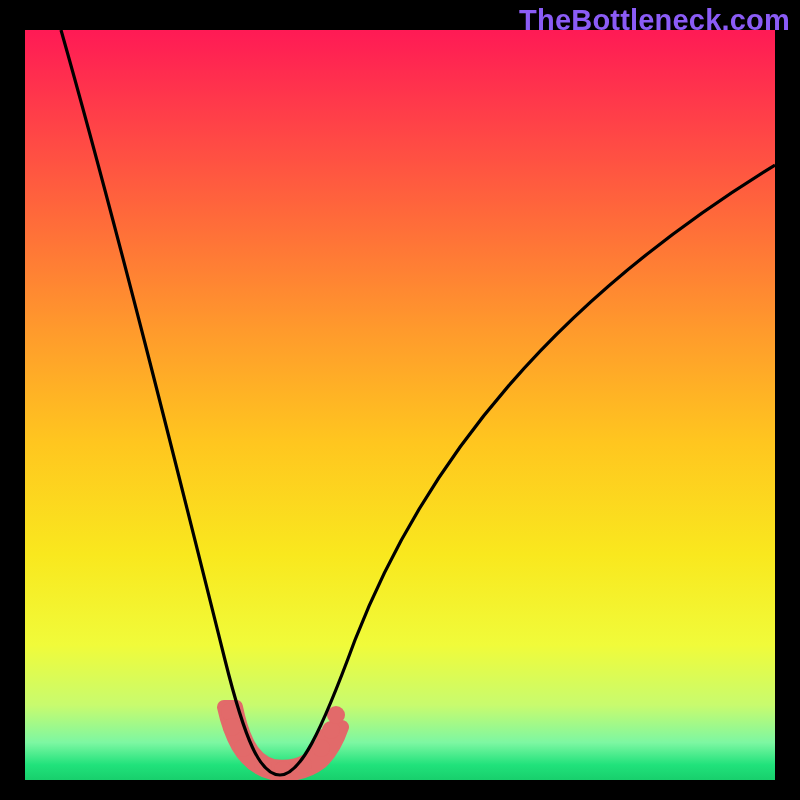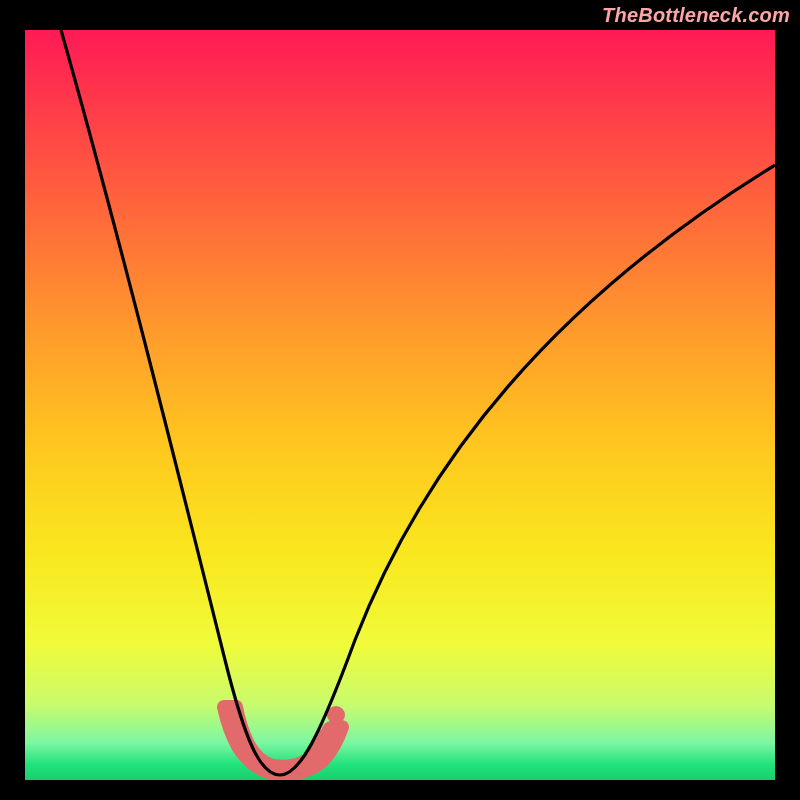--- a/index.html
+++ b/index.html
@@ -28,25 +28,24 @@
       #7df7a2 95%,
       #20e27b 98%,
       #18cf6c 100%
     );
   }
   .watermark {
     position: absolute;
     top: 4px;
     right: 10px;
     font-family: Arial, Helvetica, sans-serif;
-    font-size: 20px;
+    font-size: 29px;
     font-weight: 600;
-    color: #fca5a5;
+    color: #8b5cf6;
     letter-spacing: 0.2px;
-    font-style: italic;
   }
   svg {
     position: absolute;
     left: 0;
     top: 0;
   }
 </style>
 </head>
 <body>
 

